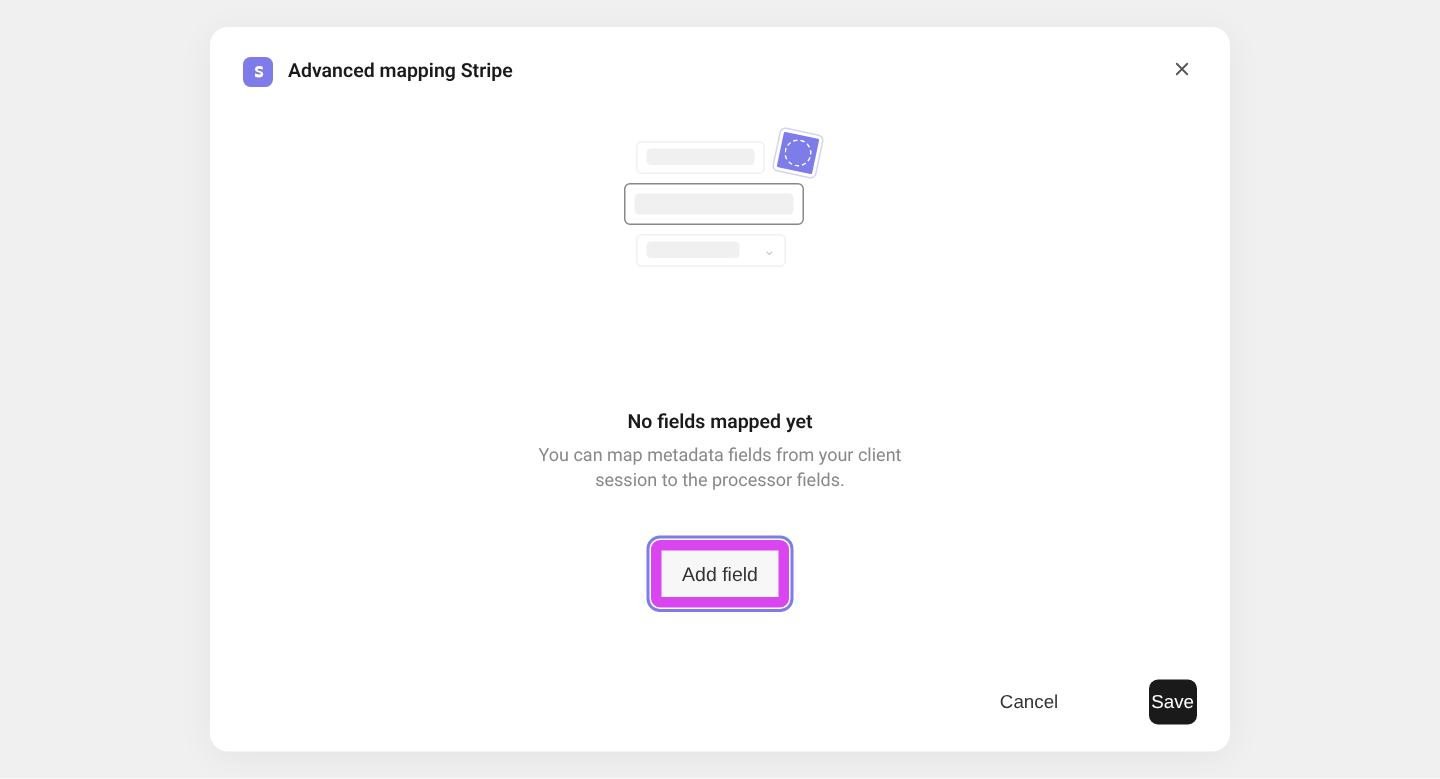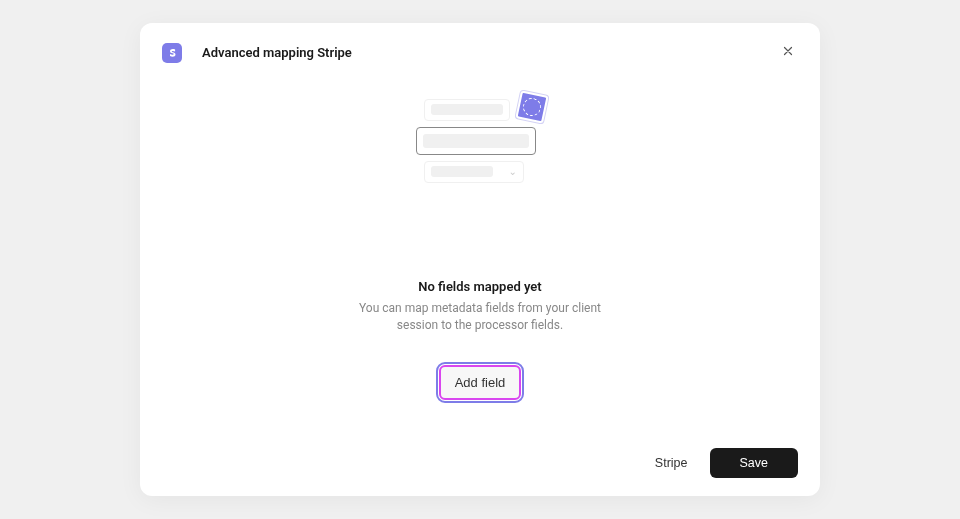--- a/index.html
+++ b/index.html
@@ -25,21 +25,21 @@
       position: relative;
     }
     .modal-header {
       display: flex;
       align-items: center;
       justify-content: space-between;
     }
     .header-left {
       display: flex;
       align-items: center;
-      gap: 20px;
+      gap: 10px;
     }
     .stripe-icon {
       width: 20px;
       height: 20px;
       background: #7e7ce8;
       border-radius: 5px;
       display: flex;
       align-items: center;
       justify-content: center;
     }
@@ -156,21 +156,21 @@
       text-align: center;
       max-width: 280px;
       line-height: 1.45;
       margin-bottom: 31px;
     }
     .add-field-btn {
       font-size: 13px;
       font-weight: 500;
       color: #333;
       background: #f7f7f7;
-      border: 2px solid #d946ef;
+      border: 7px solid #d946ef;
       border-radius: 6px;
       padding: 8px 14px;
       cursor: pointer;
       outline: 2px solid #7e7ce8;
       outline-offset: 1px;
     }
     .modal-footer {
       display: flex;
       justify-content: flex-end;
       align-items: center;
@@ -185,23 +185,24 @@
       padding: 8px 12px;
       cursor: pointer;
       border-radius: 6px;
     }
     .save-btn {
       font-size: 12.5px;
       font-weight: 500;
       color: #fff;
       background: #1a1a1a;
       border: none;
-      padding: 8px 30px;
+      padding: 8px 2px;
       cursor: pointer;
       border-radius: 6px;
+      margin-left: 38px;
     }
   </style>
 </head>
 <body>
 
 <div class="modal">
   <div class="modal-header">
     <div class="header-left">
       <span class="stripe-icon">
         <svg viewBox="0 0 24 24" fill="none">
@@ -234,16 +235,16 @@
       <div class="illu-stamp">
           <div class="illu-stamp-inner"></div>
         </div>
     </div>
     <div class="empty-title">No fields mapped yet</div>
     <div class="empty-desc">You can map metadata fields from your client session to the processor fields.</div>
     <button class="add-field-btn">Add field</button>
   </div>
 
   <div class="modal-footer">
-    <button class="cancel-btn">Stripe</button>
+    <button class="cancel-btn">Cancel</button>
     <button class="save-btn">Save</button>
   </div>
 </div>
 
 </body></html>

